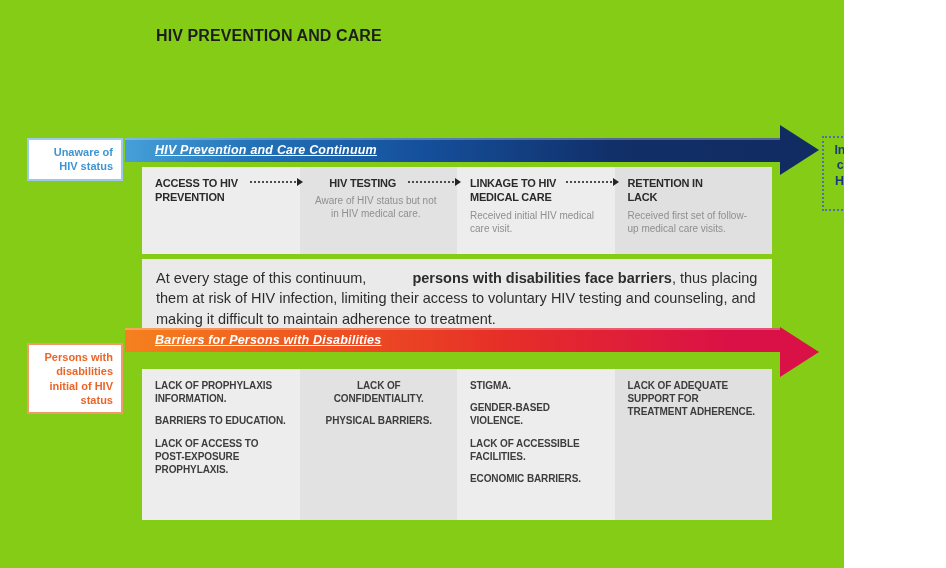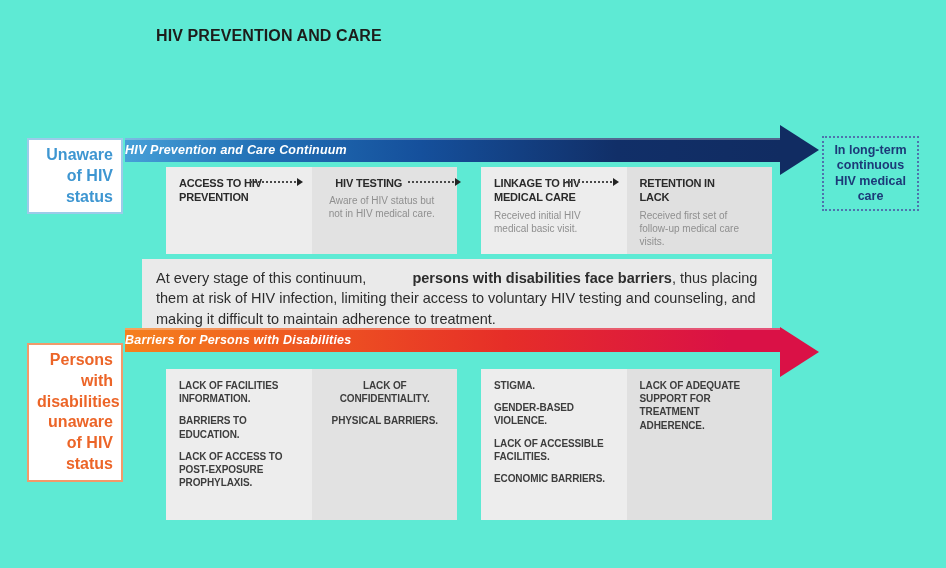--- a/index.html
+++ b/index.html
@@ -1,44 +1,44 @@
 <!DOCTYPE html>
 <html><head>
 <meta charset="utf-8">
 <style>
   * { margin:0; padding:0; box-sizing:border-box; }
   body { background:#fff; font-family:"Liberation Sans", sans-serif; }
-  .canvas { position:relative; width:946px; height:568px; background:#5eead4; overflow:hidden; }
+  .canvas { position:relative; width:844px; height:568px; background:#84cc16; overflow:hidden; }
 
   
   .title { position:absolute; left:156px; top:27px; font-size:16px; font-weight:bold; color:#1d1d1b; letter-spacing:.1px; }
   .intro { position:absolute; left:156px; top:56px; width:632px; font-size:14.5px; line-height:1.4; color:#2d2d2d; }
 
   
   .banner { position:absolute; left:125px; width:656px; height:24px; display:flex; align-items:center;
             box-shadow: inset 0 2px 0 rgba(255,255,255,.28); }
-  .banner .banner-label { color:#ffffff; font-size:12.5px; font-weight:bold; font-style:italic; letter-spacing:.2px; }
+  .banner .banner-label { padding-left:30px; color:#ffffff; font-size:12.5px; font-weight:bold; font-style:italic; letter-spacing:.2px;text-decoration:underline; }
   .banner-blue { top:138px; background:linear-gradient(90deg,#46a0d8 0%,#2271b6 20%,#15509c 45%,#112f68 75%,#112c62 100%); }
   .banner-red  { top:328px; background:linear-gradient(90deg,#f5811e 0%,#ef5a20 25%,#e62e28 58%,#da1146 92%); }
   .arrowhead { position:absolute; width:0; height:0; border-top:25px solid transparent; border-bottom:25px solid transparent; }
   .arrowhead-blue { left:780px; top:125px; border-left:39px solid #112c62; }
   .arrowhead-red  { left:780px; top:327px; border-left:39px solid #da1146; }
 
   
   .label-box { position:absolute; left:27px; width:96px; padding:5px 8px; text-align:right;
-               font-weight:bold; font-size:16px; line-height:1.3; background:#fff; }
+               font-weight:bold; font-size:11px; line-height:1.3; background:#fff; }
   .label-box-blue   { top:138px; border:2px solid #9ccbe9; color:#3e96d1; }
   .label-box-orange { top:343px; border:2px solid #f19a6b; color:#ec6528; }
   .dotted-box { position:absolute; left:822px; top:136px; width:97px; padding:5px 7px;
                 border:2px dotted #4e72ad; color:#1c3a78; font-weight:bold; font-size:12.5px; line-height:1.22;text-align:center; }
 
   
   .stages { position:absolute; left:142px; top:167px; width:630px; height:87px; display:flex; }
   .stage-col { width:157.5px; padding:9px 6px 0 13px; }
-  .col-light  { background:#ededed;margin-left:24px; }
+  .col-light  { background:#ededed; }
   .col-dark   { background:#e2e2e2;text-align:center; }
   .col-dark2  { background:#e0e0e0; }
   .stage-title { font-size:11px; font-weight:bold; color:#2a2a2a; line-height:1.3; letter-spacing:-0.2px; padding-right:38px; }
   .stage-col:last-child .stage-title { padding-right:2px; }
   .stage-desc { margin-top:4px; font-size:10px; color:#8f8f8f; line-height:1.32; padding-right:12px; }
 
   
   .dotted-arrow { position:absolute; top:11px; display:flex; align-items:center; }
   .dotted-arrow .dots { width:46px; border-top:2px dotted #4a4a4a; }
   .dotted-arrow .tri { width:0; height:0; border-left:6px solid #232323; border-top:4px solid transparent; border-bottom:4px solid transparent; margin-left:1px; }
@@ -72,21 +72,21 @@
     <div class="stage-col col-light">
       <div class="stage-title">ACCESS TO HIV PREVENTION</div>
       <div class="stage-desc"></div>
     </div>
     <div class="stage-col col-dark">
       <div class="stage-title">HIV TESTING</div>
       <div class="stage-desc">Aware of HIV status but not in HIV medical care.</div>
     </div>
     <div class="stage-col col-light">
       <div class="stage-title">LINKAGE TO HIV MEDICAL CARE</div>
-      <div class="stage-desc">Received initial HIV medical basic visit.</div>
+      <div class="stage-desc">Received initial HIV medical care visit.</div>
     </div>
     <div class="stage-col col-dark2">
       <div class="stage-title">RETENTION IN LACK</div>
       <div class="stage-desc">Received first set of follow-up medical care visits.</div>
     </div>
     <div class="dotted-arrow da-1">
         <span class="dots"></span>
         <span class="tri"></span>
       </div>
     <div class="dotted-arrow da-2">
@@ -96,29 +96,29 @@
     <div class="dotted-arrow da-3">
         <span class="dots"></span>
         <span class="tri"></span>
       </div>
   </div>
 
   <div class="note-band">
     <div class="note-text"><span>At every stage of this continuum, </span><b>persons with disabilities face barriers</b><span>, thus placing them at risk of HIV infection, limiting their access to voluntary HIV testing and counseling, and making it difficult to maintain adherence to treatment.</span></div>
   </div>
 
-  <div class="label-box label-box-orange">Persons with disabilities unaware of HIV status</div>
+  <div class="label-box label-box-orange">Persons with disabilities initial of HIV status</div>
   <div class="banner banner-red">
     <span class="banner-label">Barriers for Persons with Disabilities</span>
   </div>
   <div class="arrowhead arrowhead-red"></div>
 
   <div class="barrier-cols">
     <div class="barrier-col col-light">
-      <p class="barrier-item">LACK OF FACILITIES INFORMATION.</p>
+      <p class="barrier-item">LACK OF PROPHYLAXIS INFORMATION.</p>
       <p class="barrier-item">BARRIERS TO EDUCATION.</p>
       <p class="barrier-item">LACK OF ACCESS TO POST-EXPOSURE PROPHYLAXIS.</p>
     </div>
     <div class="barrier-col col-dark">
       <p class="barrier-item">LACK OF CONFIDENTIALITY.</p>
       <p class="barrier-item">PHYSICAL BARRIERS.</p>
     </div>
     <div class="barrier-col col-light">
       <p class="barrier-item">STIGMA.</p>
       <p class="barrier-item">GENDER-BASED VIOLENCE.</p>

